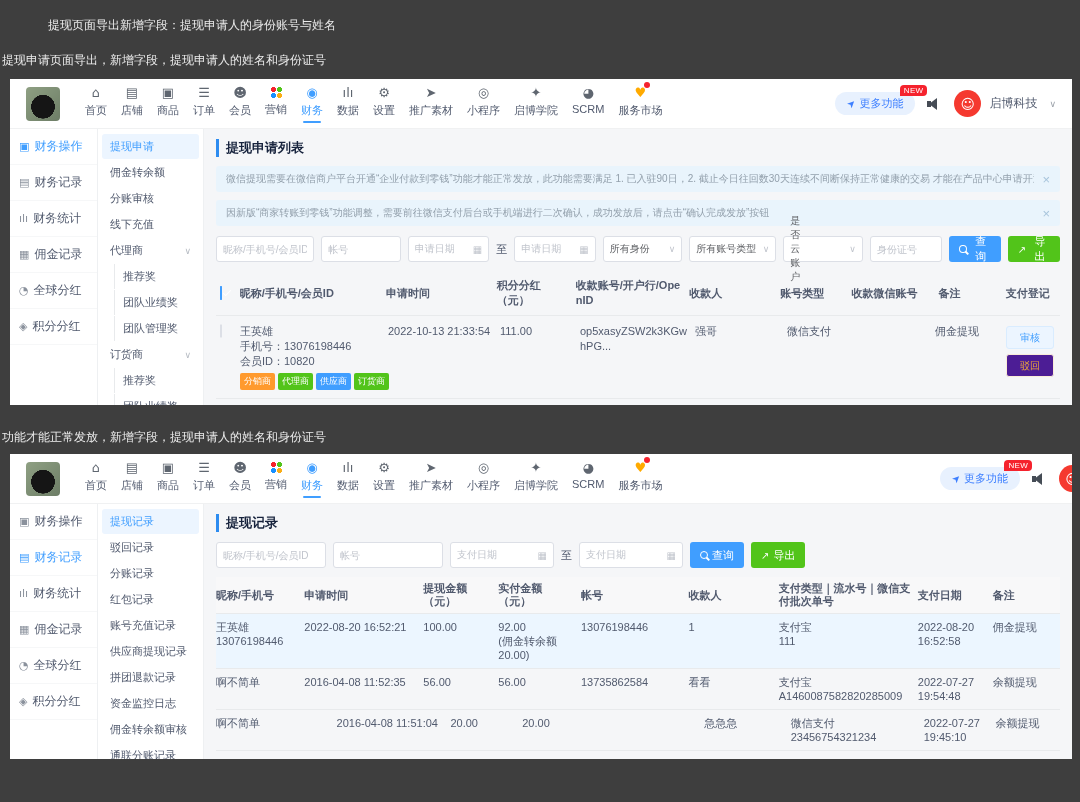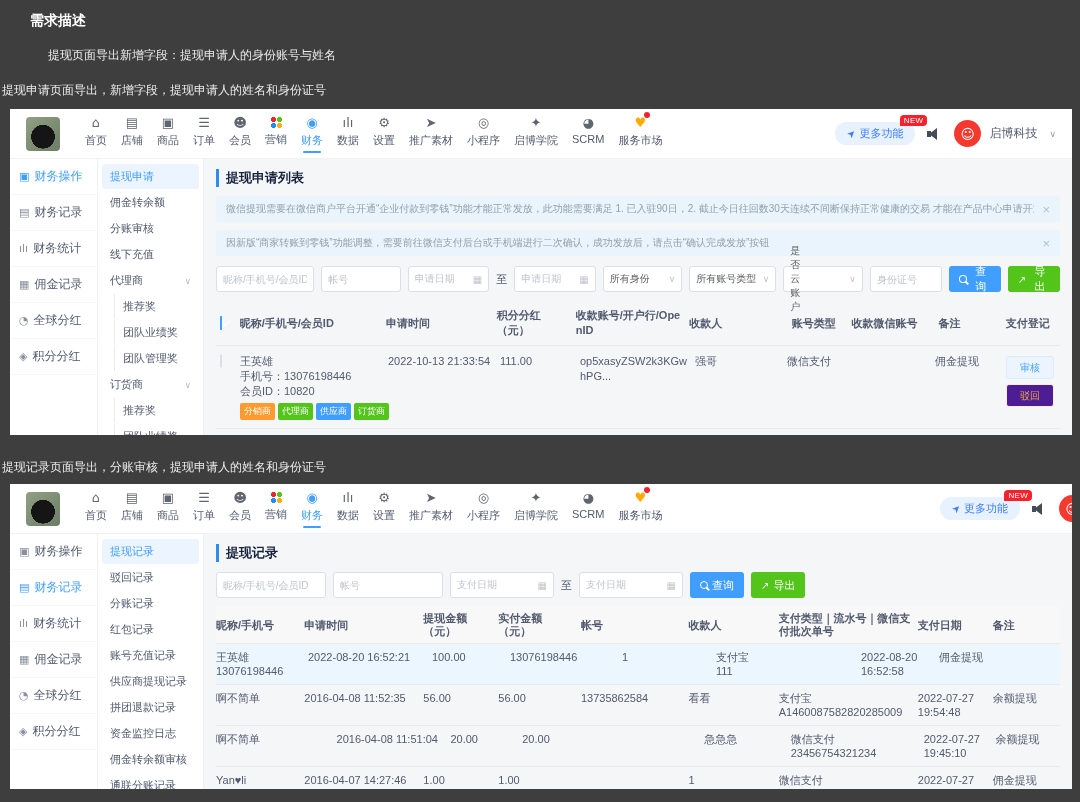--- a/index.html
+++ b/index.html
@@ -106,21 +106,20 @@
   .t2-head .t-cell{padding:0 6px 0 0;line-height:13px}
   .t2-row{display:flex;align-items:flex-start;border-bottom:1px solid #e8eaec;font-size:11px;color:#515a6e}
   .t2-row.hl{background:#ecf6ff}
   .t2-row .t-cell{padding:6px 6px 6px 0;line-height:14px}
   .ml{display:block}
 </style>
 </head>
 <body>
 
 <div>
-  <div class="doc-heading">需求描述</div>
   <div class="doc-line l1">提现页面导出新增字段：提现申请人的身份账号与姓名</div>
   <div class="doc-line l2">提现申请页面导出，新增字段，提现申请人的姓名和身份证号</div>
 
   <section class="shot shot1">
     <header class="topbar">
       <div class="logo"></div>
       <nav class="nav">
           <div class="nav-item">
             <span class="nav-ic">⌂</span>
             <span class="nav-lb">首页</span>
@@ -307,21 +306,21 @@
             </button>
           </div>
         <div>
             <div class="t-row t-head">
               <div class="t-cell" style="width: 24px;"><span class="cb checked"></span></div>
               <div class="t-cell" style="width: 148px;">昵称/手机号/会员ID</div>
               <div class="t-cell" style="width: 112px;">申请时间</div>
               <div class="t-cell" style="width: 80px;">积分分红（元）</div>
               <div class="t-cell" style="width: 115px;">收款账号/开户行/OpenID</div>
               <div class="t-cell" style="width: 92px;">收款人</div>
-              <div class="t-cell" style="width: 72px; text-align: center;">账号类型</div>
+              <div class="t-cell" style="width: 72px;">账号类型</div>
               <div class="t-cell" style="width: 88px;">收款微信账号</div>
               <div class="t-cell" style="width: 68px;">备注</div>
               <div class="t-cell" style="width: 55px;">支付登记</div>
             </div>
             <div class="t-row">
               <div class="t-cell" style="width: 24px;"><span class="cb"></span></div>
               <div class="t-cell" style="width: 148px;">
                 <span class="ml">王英雄</span>
                 <span class="ml">手机号：13076198446</span>
                 <span class="ml">会员ID：10820</span>
@@ -354,21 +353,21 @@
               <div class="t-cell" style="width: 60px;">微信支付</div>
               <div class="t-cell" style="width: 88px;"></div>
               <div class="t-cell" style="width: 68px;">余额提现</div>
               <div class="t-cell" style="width: 55px;"></div>
             </div>
           </div>
       </main>
     </div>
   </section>
 
-  <div class="doc-line l3">提现记录页面导出，分账审核，提现申请人的姓名和身份证号</div>
+  <div class="doc-line l3">功能才能正常发放，新增字段，提现申请人的姓名和身份证号</div>
 
   <section class="shot shot2">
     <header class="topbar">
       <div class="logo"></div>
       <nav class="nav">
           <div class="nav-item">
             <span class="nav-ic">⌂</span>
             <span class="nav-lb">首页</span>
           </div>
           <div class="nav-item">
@@ -536,20 +535,25 @@
               <div class="t-cell" style="width: 92px;">
                 <span class="ml">王英雄</span>
                 <span class="ml">13076198446</span>
               </div>
               <div class="t-cell" style="width: 124px;">
                 <span class="ml">2022-08-20 16:52:21</span>
               </div>
               <div class="t-cell" style="width: 78px;">
                 <span class="ml">100.00</span>
               </div>
+              <div class="t-cell" style="width: 86px;">
+                <span class="ml">92.00</span>
+                <span class="ml">(佣金转余额</span>
+                <span class="ml">20.00)</span>
+              </div>
               <div class="t-cell" style="width: 112px;">
                 <span class="ml">13076198446</span>
               </div>
               <div class="t-cell" style="width: 94px;">
                 <span class="ml">1</span>
               </div>
               <div class="t-cell" style="width: 145px;">
                 <span class="ml">支付宝</span>
                 <span class="ml">111</span>
               </div>

